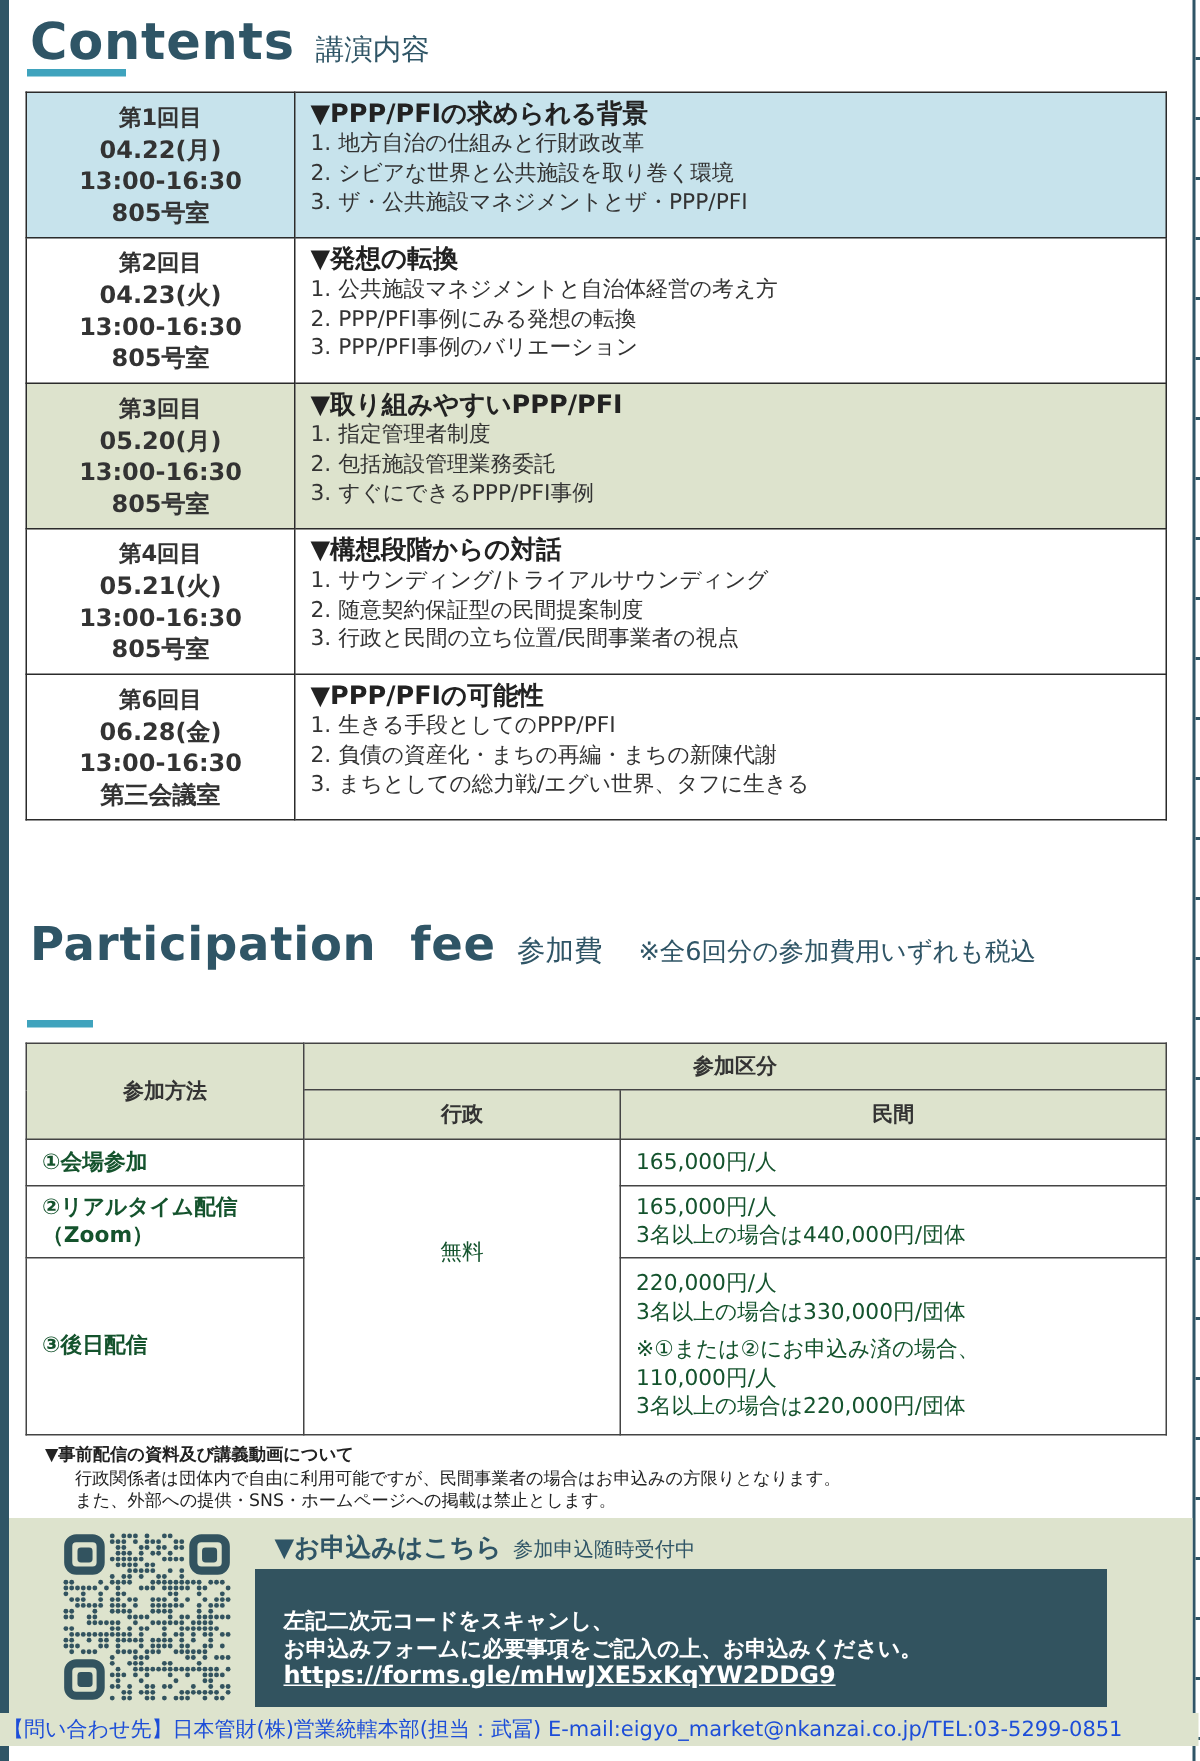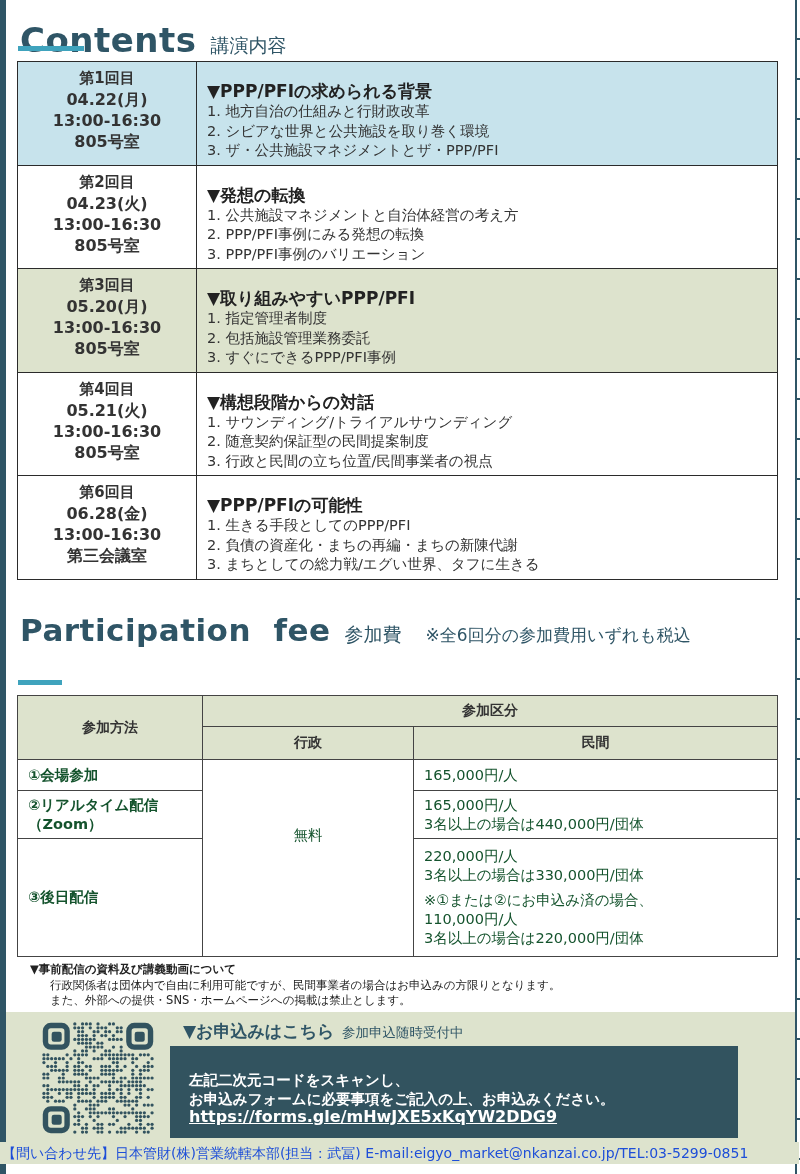--- a/index.html
+++ b/index.html
@@ -17,21 +17,21 @@
   .sec-title { position:absolute; display:flex; align-items:baseline; gap:14px; }
   .sec-title .en { font-family:"DejaVu Sans", sans-serif; font-weight:bold; color:#2f5566; letter-spacing:0.5px; }
   .sec-title .jp { color:#2f5566; font-size:19px; }
   .sec-title .note { color:#2f5566; font-size:17px; margin-left:10px; }
   .underline { position:absolute; height:5px; background:#3fa3bd; }
 
   table.contents { position:absolute; left:17px; top:61px; width:761px; border-collapse:collapse; }
   table.contents td { border:1.5px solid #2b2b2b; vertical-align:top; }
   table.contents td.date { width:178px; text-align:center; font-size:16px; line-height:21px; padding:6px 0 6px; font-weight:bold; color:#333; }
   table.contents td.date .num { font-size:15px; }
-  table.contents td.topic { padding:18px 0 4px 10px;margin-top:40px; }
+  table.contents td.topic { padding:3px 0 4px 10px;margin-top:40px; }
   .topic-title { font-weight:bold; font-size:17px; line-height:22px; color:#222; }
   .topic-item { font-size:14.5px; line-height:19.5px; color:#333; }
   tr.blue td { background:#c7e3ec; }
   tr.green td { background:#dde3cd; }
   tr.white td { background:#ffffff; }
 
   table.fee { position:absolute; left:17px; top:695px; width:761px; border-collapse:collapse; font-size:14.5px; }
   table.fee th, table.fee td { border:1.5px solid #444; }
   table.fee th { background:#dde3cd; font-weight:bold; font-size:14px; color:#333; height:30px; }
   table.fee td { color:#14532d; padding:4px 10px; line-height:19px; }
@@ -53,21 +53,21 @@
   .contact { position:absolute; left:0; top:1142px; width:797px; height:22px; background:#dde3cd;
     font-size:14px; line-height:22px; color:#1d4ed8; white-space:nowrap; padding-left:2px; }
 </style>
 </head>
 <body>
 
 <div class="frame-left"></div>
 <div class="frame-right"></div>
 <div class="frame-right-ticks"></div>
 
-<div class="sec-title" style="left:20px; top:20px;">
+<div class="sec-title" style="left:20px; top:8px;">
   <span class="en" style="font-size:34px;">Contents</span>
   <span class="jp">講演内容</span>
 </div>
 <div class="underline" style="left:18px; top:46px; width:66px;"></div>
 
 <table class="contents">
   <tbody id="contents-body">
       <tr class="blue" style="height: 94px;">
         <td class="date">
           <div class="num">第1回目</div>

